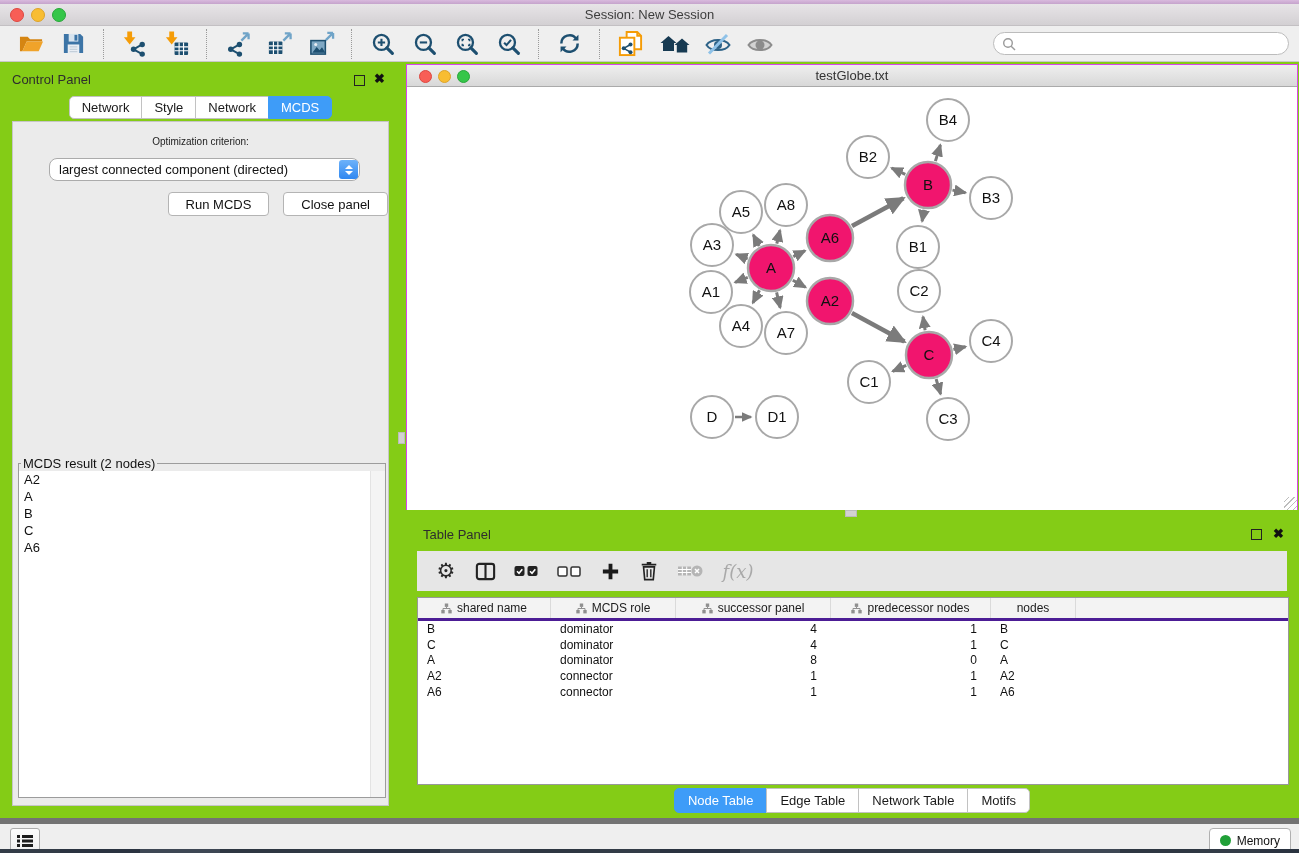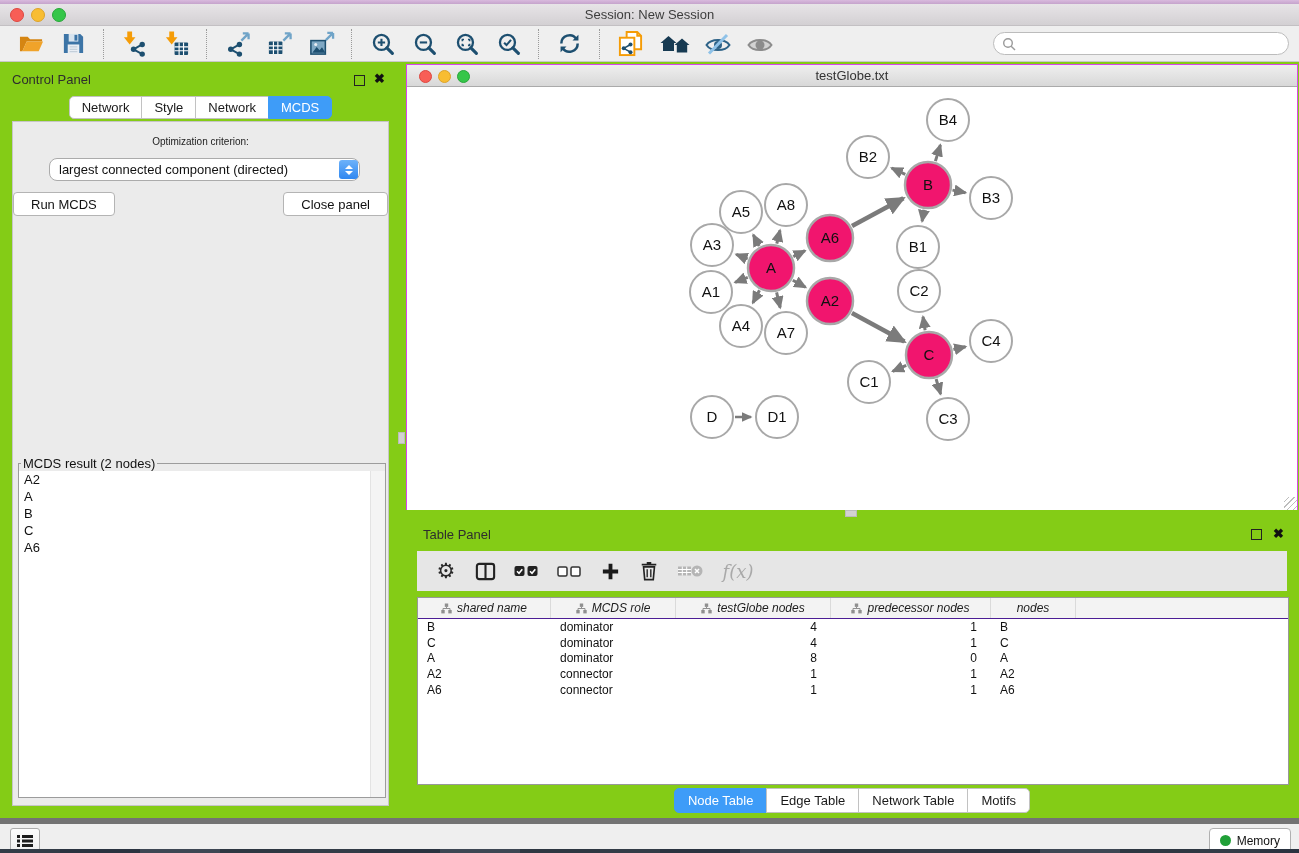--- a/index.html
+++ b/index.html
@@ -32,21 +32,21 @@
   .seg .tab:first-child{border-radius:5px 0 0 5px;margin-left:0;}
   .seg .tab:last-child{border-radius:0 5px 5px 0;}
   .seg .tab.sel{background:#3e9cf8;border-color:#3e9cf8;color:#fff;}
   .cp-body{position:absolute;left:8px;top:57px;width:377px;height:685px;border:1px solid #c6c6c6;background:#ebebeb;box-sizing:border-box;}
   .opt-label{position:absolute;left:0;right:0;top:14px;text-align:center;font-size:10px;color:#1c1c1c;}
   .select{position:absolute;left:36px;top:36px;width:311px;height:23px;background:#fff;border:1px solid #ababab;border-radius:8px;box-sizing:border-box;}
   .select .val{position:absolute;left:9px;top:3px;font-size:13px;color:#111;}
   .stepper{position:absolute;right:1px;top:1px;bottom:1px;width:19px;border-radius:3px;background:linear-gradient(#6db2fa,#2f87f0);display:flex;flex-direction:column;align-items:center;justify-content:center;gap:2px;}
   .tri-up{width:0;height:0;border-left:4px solid transparent;border-right:4px solid transparent;border-bottom:4px solid #fff;}
   .tri-dn{width:0;height:0;border-left:4px solid transparent;border-right:4px solid transparent;border-top:4px solid #fff;}
-  .btn-row{position:absolute;left:0;right:0;top:70px;display:flex;justify-content:space-between;gap:14px;}
+  .btn-row{position:absolute;left:0;right:0;top:70px;display:flex;justify-content:flex-end;gap:14px;}
   .btn{background:#fff;border:1px solid #b4b4b4;border-radius:4px;height:22px;padding:0 17px;font-size:13px;color:#111;display:flex;align-items:center;}
   fieldset.result{position:absolute;left:5px;top:334px;width:366px;height:340px;border:1px solid #9c9c9c;margin:0;padding:0;background:#ebebeb;}
   fieldset.result legend{font-size:13px;color:#111;padding:0 2px;margin-left:2px;}
   .list{position:relative;width:100%;height:100%;background:#fff;overflow:hidden;}
   .scroll-track{position:absolute;right:0;top:0;bottom:0;width:14px;background:#f4f4f4;border-left:1px solid #e3e3e3;}
   .result-item{font-size:13px;color:#111;padding:1px 5px;line-height:15px;}
 
   
   .net-window{position:absolute;left:406px;top:64px;width:892px;height:446px;border:1px solid #d946ef;background:#fff;box-sizing:border-box;}
   .net-titlebar{position:relative;height:21px;background:linear-gradient(#efefef,#d8d8d8);border-bottom:1px solid #aaa;}
@@ -58,21 +58,21 @@
   .vgrip{position:absolute;left:398px;top:432px;width:5px;height:10px;background:#d2d2d2;border:1px solid #bcbcbc;}
   .hgrip{position:absolute;left:845px;top:510px;width:10px;height:5px;background:#d2d2d2;border:1px solid #bcbcbc;}
 
   
   .table-panel{position:absolute;left:406px;top:518px;width:892px;height:294px;}
   .tp-toolbar{position:absolute;left:11px;top:33px;width:870px;height:40px;background:#e6e6e6;display:flex;align-items:center;padding-left:14px;box-sizing:border-box;gap:9px;}
   .tt-btn{width:30px;height:30px;display:flex;align-items:center;justify-content:center;}
   .gear{font-size:21px;color:#2a2a2a;line-height:1;font-family:"DejaVu Sans",sans-serif;}
   .fx{font-family:"DejaVu Serif",serif;font-style:italic;font-size:18px;color:#a9a9a9;}
   .dtable{position:absolute;left:11px;top:79px;width:872px;height:188px;background:#fff;border:1px solid #989898;box-sizing:border-box;overflow:hidden;}
-  .thead{display:flex;height:20px;background:#f3f3f3;border-bottom:1px solid #4c1d95;font-style:italic;}
+  .thead{display:flex;height:20px;background:#f3f3f3;border-bottom:3px solid #4c1d95;}
   .th{display:flex;align-items:center;justify-content:center;gap:5px;font-size:12px;color:#1c1c1c;border-right:1px solid #dadada;box-sizing:border-box;flex-shrink:0;}
   .th.fill{flex:1;border-right:none;}
   .tr{display:flex;height:15.8px;align-items:center;}
   .td{font-size:12px;color:#111;box-sizing:border-box;flex-shrink:0;overflow:hidden;white-space:nowrap;}
   .td.l{padding-left:9px;text-align:left;}
   .td.r{padding-right:14px;text-align:right;}
   .table-tabs{position:absolute;left:0;right:0;top:270px;display:flex;justify-content:center;}
   .table-tabs .tab{padding:4px 13px;}
 
   
@@ -437,21 +437,21 @@
             </svg>
             <span>MCDS role</span>
           </div>
           <div class="th" style="width: 155px;">
             <svg width="11" height="11" viewBox="0 0 11 11">
               <rect x="3.8" y="0.5" width="3.4" height="3.4" fill="#8f8f8f"></rect>
               <rect x="0.3" y="7" width="3.4" height="3.4" fill="#8f8f8f"></rect>
               <rect x="7.3" y="7" width="3.4" height="3.4" fill="#8f8f8f"></rect>
               <path d="M5.5 3.9v1.6M2 7V5.5h7V7" stroke="#8f8f8f" fill="none"></path>
             </svg>
-            <span>testGlobe nodes</span>
+            <span>successor panel</span>
           </div>
           <div class="th" style="width: 160px;">
             <svg width="11" height="11" viewBox="0 0 11 11">
               <rect x="3.8" y="0.5" width="3.4" height="3.4" fill="#8f8f8f"></rect>
               <rect x="0.3" y="7" width="3.4" height="3.4" fill="#8f8f8f"></rect>
               <rect x="7.3" y="7" width="3.4" height="3.4" fill="#8f8f8f"></rect>
               <path d="M5.5 3.9v1.6M2 7V5.5h7V7" stroke="#8f8f8f" fill="none"></path>
             </svg>
             <span>predecessor nodes</span>
           </div>

